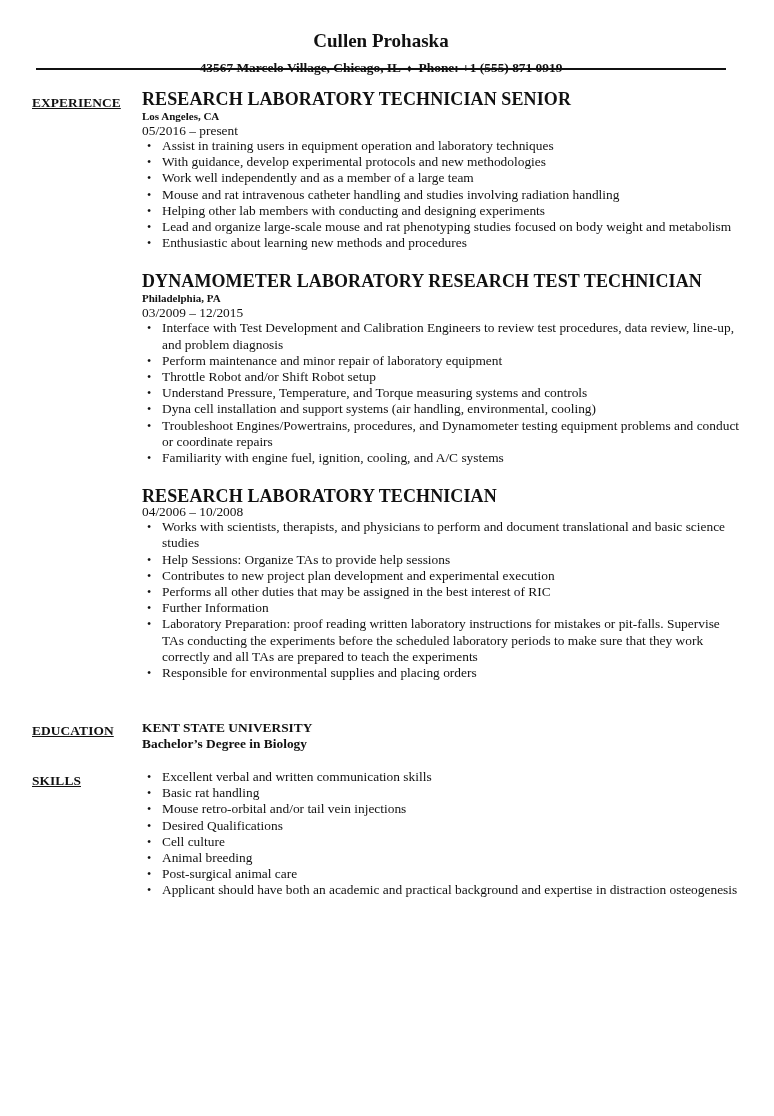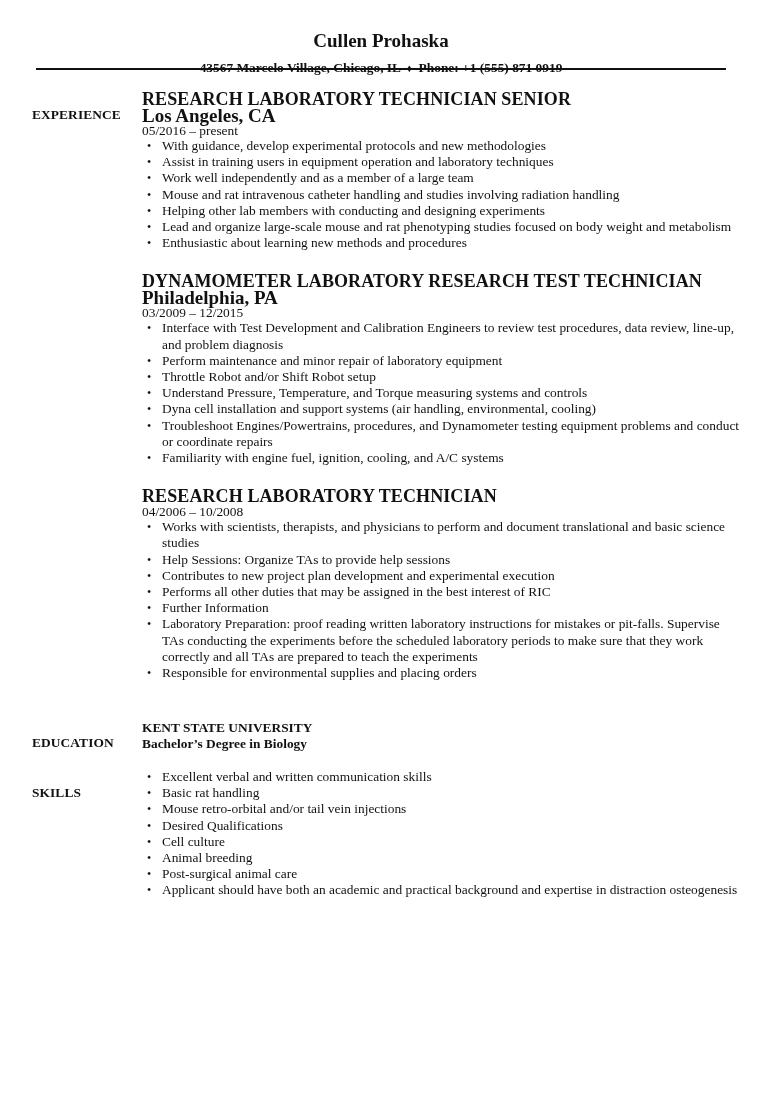--- a/index.html
+++ b/index.html
@@ -57,43 +57,44 @@
     background: #111111;
   }
   .section {
     position: absolute;
     left: 0;
     width: 774px;
   }
   .section-label {
     position: absolute;
     left: 32px;
-    top: 16px;
+    top: 4px;
     font-weight: bold;
     font-size: 13.4px;
     letter-spacing: 0.1px;
+    text-decoration: underline;
   }
   .section-body {
     position: absolute;
     left: 142px;
     top: 0;
     width: 600px;
   }
   .job {
     margin-bottom: 22px;
   }
   .job-title {
     font-weight: bold;
     font-size: 18px;
     line-height: 17px;
     letter-spacing: 0.1px;
   }
   .job-location {
     font-weight: bold;
-    font-size: 19px;
+    font-size: 11px;
     line-height: 16px;
   }
   .job-dates {
     font-size: 13.4px;
     line-height: 14px;
   }
   ul.bullets {
     list-style: none;
     margin: 0;
     padding: 0;
@@ -137,22 +138,22 @@
 
   <div class="section" style="top:91px;">
     <div class="section-label">EXPERIENCE</div>
     <div class="section-body">
 
       <div class="job">
         <div class="job-title">RESEARCH LABORATORY TECHNICIAN SENIOR</div>
         <div class="job-location">Los Angeles, CA</div>
         <div class="job-dates">05/2016 – present</div>
         <ul class="bullets">
+          <li>Assist in training users in equipment operation and laboratory techniques</li>
           <li>With guidance, develop experimental protocols and new methodologies</li>
-          <li>Assist in training users in equipment operation and laboratory techniques</li>
           <li>Work well independently and as a member of a large team</li>
           <li>Mouse and rat intravenous catheter handling and studies involving radiation handling</li>
           <li>Helping other lab members with conducting and designing experiments</li>
           <li>Lead and organize large-scale mouse and rat phenotyping studies focused on body weight and metabolism</li>
           <li>Enthusiastic about learning new methods and procedures</li>
         </ul>
       </div>
 
       <div class="job">
         <div class="job-title">DYNAMOMETER LABORATORY RESEARCH TEST TECHNICIAN</div>

